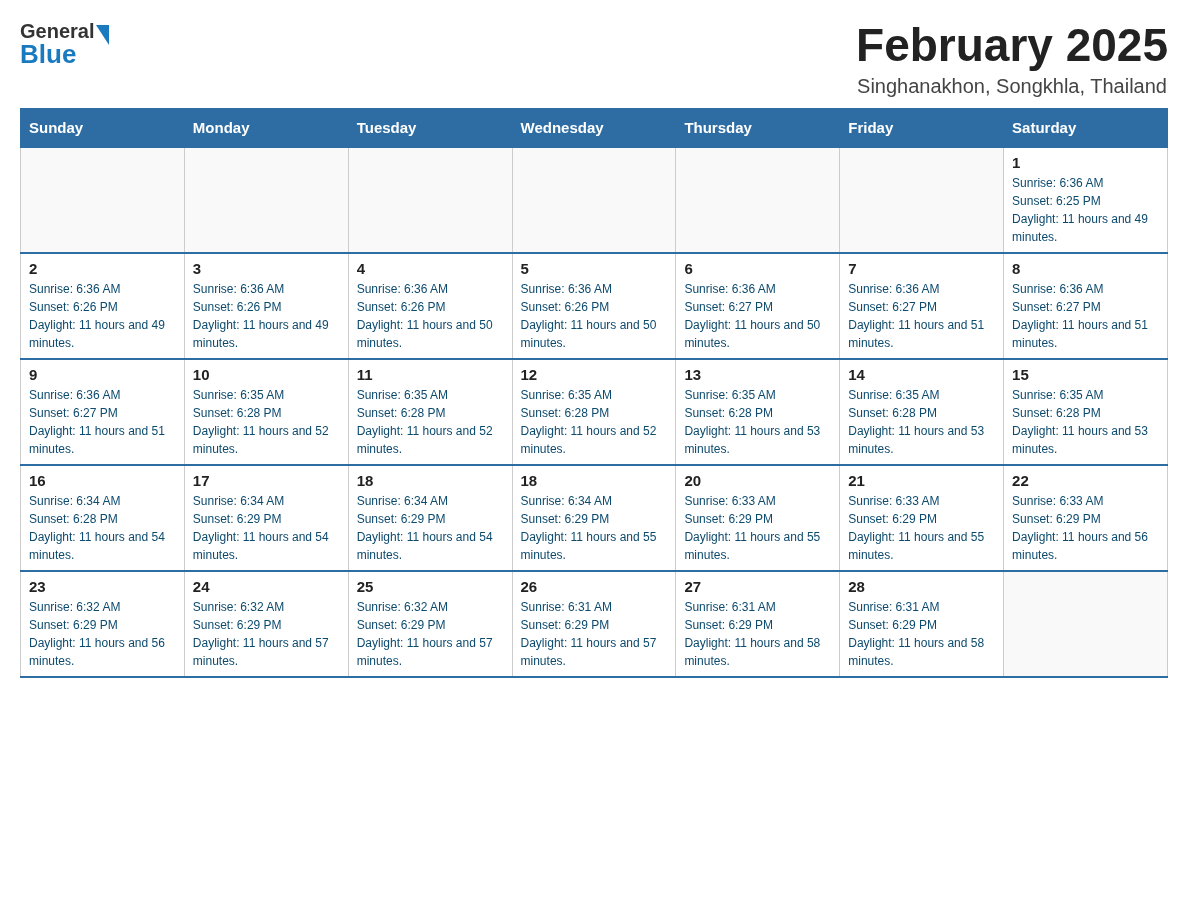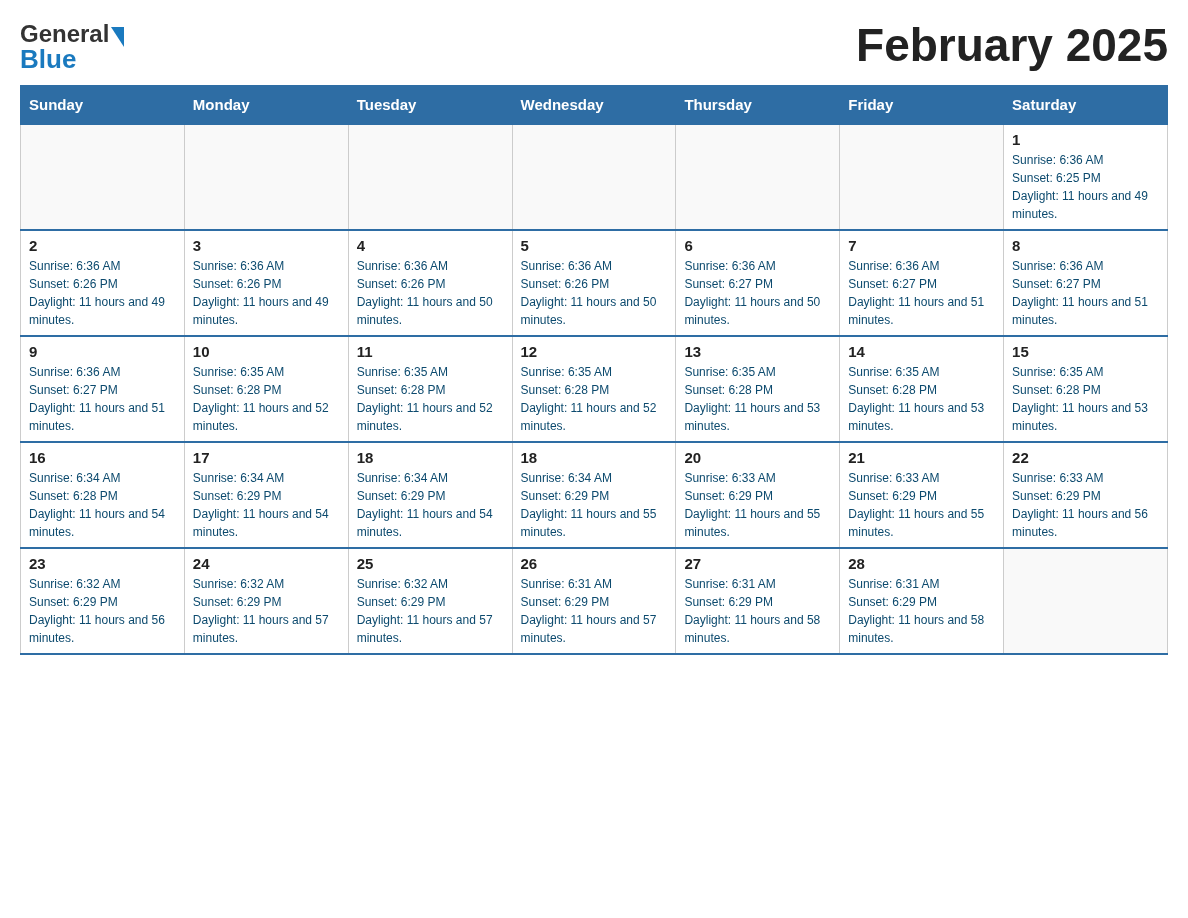--- a/index.html
+++ b/index.html
@@ -74,21 +74,21 @@
     .logo-wrapper {
       display: flex;
       flex-direction: column;
       align-items: flex-start;
     }
     .logo-line1 {
       display: flex;
       align-items: center;
     }
     .logo-general {
-      font-size: 24px;
+      font-size: 20px;
       font-weight: bold;
       color: #333;
     }
     .logo-arrow {
       display: inline-block;
       width: 0;
       height: 0;
       border-left: 13px solid transparent;
       border-right: 0px solid transparent;
       border-top: 20px solid #1a7abf;
@@ -109,20 +109,21 @@
 <div class="header">
   <div class="logo-wrapper">
     <div class="logo-line1">
       <span class="logo-general">General</span>
       <span class="logo-arrow"></span>
     </div>
     <div class="logo-blue">Blue</div>
   </div>
   <div class="title-block">
     <div class="month-title">February 2025</div>
+    <div class="location">Singhanakhon, Songkhla, Thailand</div>
   </div>
 </div>
 
 <table class="calendar">
   <thead>
     <tr>
     <th>Sunday</th>
         <th>Monday</th>
         <th>Tuesday</th>
         <th>Wednesday</th>

